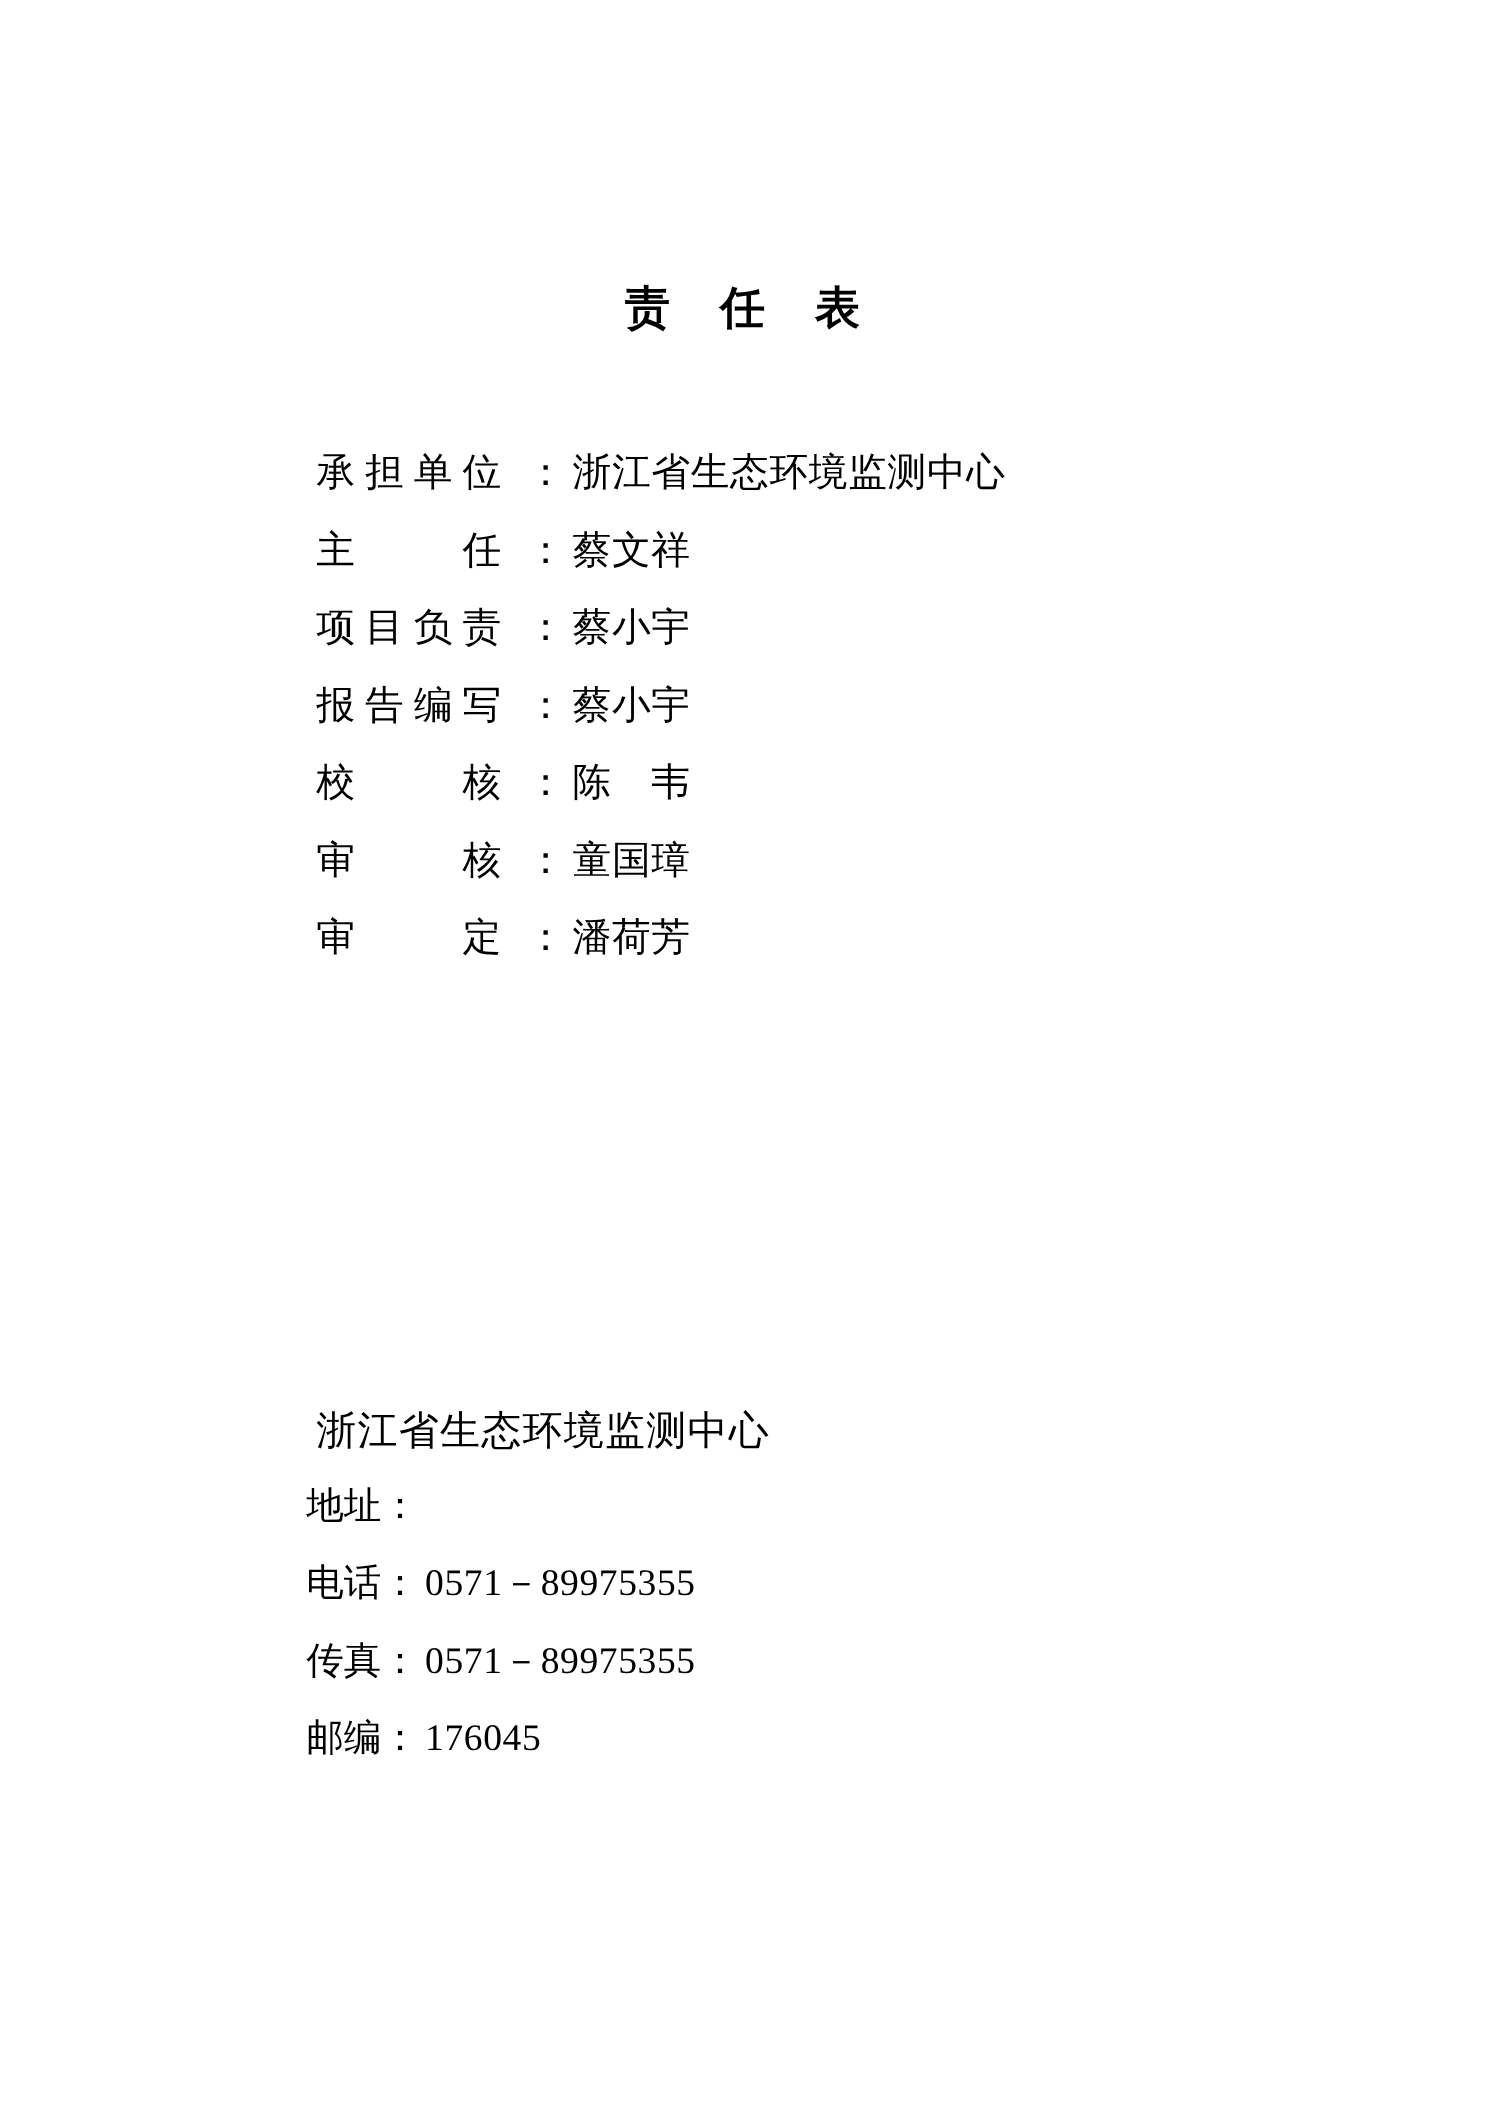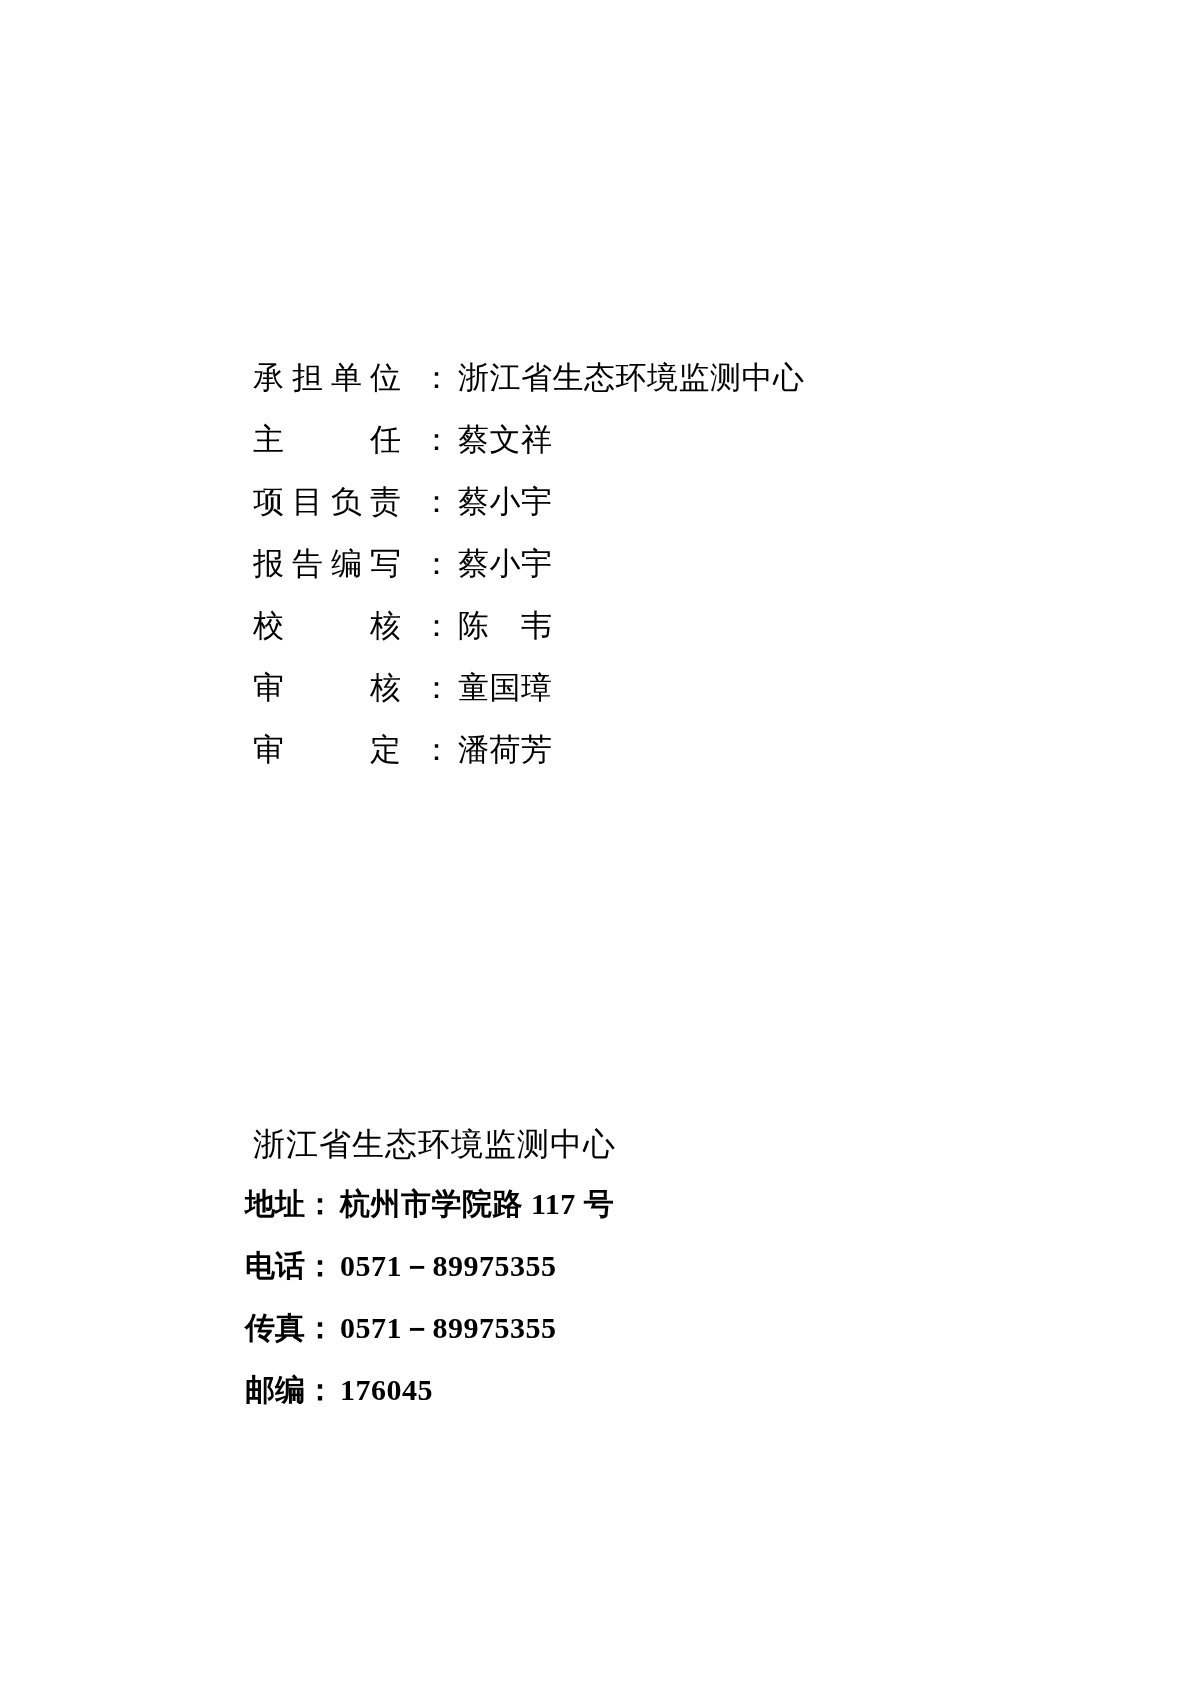--- a/index.html
+++ b/index.html
@@ -69,54 +69,54 @@
     font-size: 32px;
     line-height: 34px;
     height: 34px;
     margin-left: 8px;
     margin-bottom: 28px;
     letter-spacing: 1px;
     white-space: pre;
   }
   .contact-line {
     display: flex;
-    align-items: flex-end;
+    align-items: center;
     height: 31px;
     line-height: 33px;
     margin-bottom: 31px;
     white-space: pre;
-    font-weight: bold;
   }
   .contact-colon {
     margin-left: 0;
   }
   .contact-value {
     margin-left: 5px;
     letter-spacing: 0.5px;
   }
 </style>
 </head>
 <body>
 
 <div class="page">
 
+  <div class="doc-title">责　任　表</div>
 
   <div class="roles" id="roles">
       <div class="role-row"><span class="role-label"><span class="role-label-char">承</span><span class="role-label-char">担</span><span class="role-label-char">单</span><span class="role-label-char">位</span></span><span class="role-colon">：</span><span class="role-value">浙江省生态环境监测中心</span></div>
       <div class="role-row"><span class="role-label"><span class="role-label-char">主</span><span class="role-label-char">任</span></span><span class="role-colon">：</span><span class="role-value">蔡文祥</span></div>
       <div class="role-row"><span class="role-label"><span class="role-label-char">项</span><span class="role-label-char">目</span><span class="role-label-char">负</span><span class="role-label-char">责</span></span><span class="role-colon">：</span><span class="role-value">蔡小宇</span></div>
       <div class="role-row"><span class="role-label"><span class="role-label-char">报</span><span class="role-label-char">告</span><span class="role-label-char">编</span><span class="role-label-char">写</span></span><span class="role-colon">：</span><span class="role-value">蔡小宇</span></div>
       <div class="role-row"><span class="role-label"><span class="role-label-char">校</span><span class="role-label-char">核</span></span><span class="role-colon">：</span><span class="role-value">陈　韦</span></div>
       <div class="role-row"><span class="role-label"><span class="role-label-char">审</span><span class="role-label-char">核</span></span><span class="role-colon">：</span><span class="role-value">童国璋</span></div>
       <div class="role-row"><span class="role-label"><span class="role-label-char">审</span><span class="role-label-char">定</span></span><span class="role-colon">：</span><span class="role-value">潘荷芳</span></div>
     </div>
 
   <div class="contact">
     <div class="org-name">浙江省生态环境监测中心</div>
     <div id="contact-lines">
-        <div class="contact-line"><span class="contact-label">地址</span><span class="contact-colon">：</span><span class="contact-value">杭州市学院路 117 号</span></div>
+        <div class="contact-line"><span class="contact-label">地址</span><span class="contact-colon">：</span></div>
         <div class="contact-line"><span class="contact-label">电话</span><span class="contact-colon">：</span><span class="contact-value">0571－89975355</span></div>
         <div class="contact-line"><span class="contact-label">传真</span><span class="contact-colon">：</span><span class="contact-value">0571－89975355</span></div>
         <div class="contact-line"><span class="contact-label">邮编</span><span class="contact-colon">：</span><span class="contact-value">176045</span></div>
       </div>
   </div>
 
 </div>
 
 </body></html>

